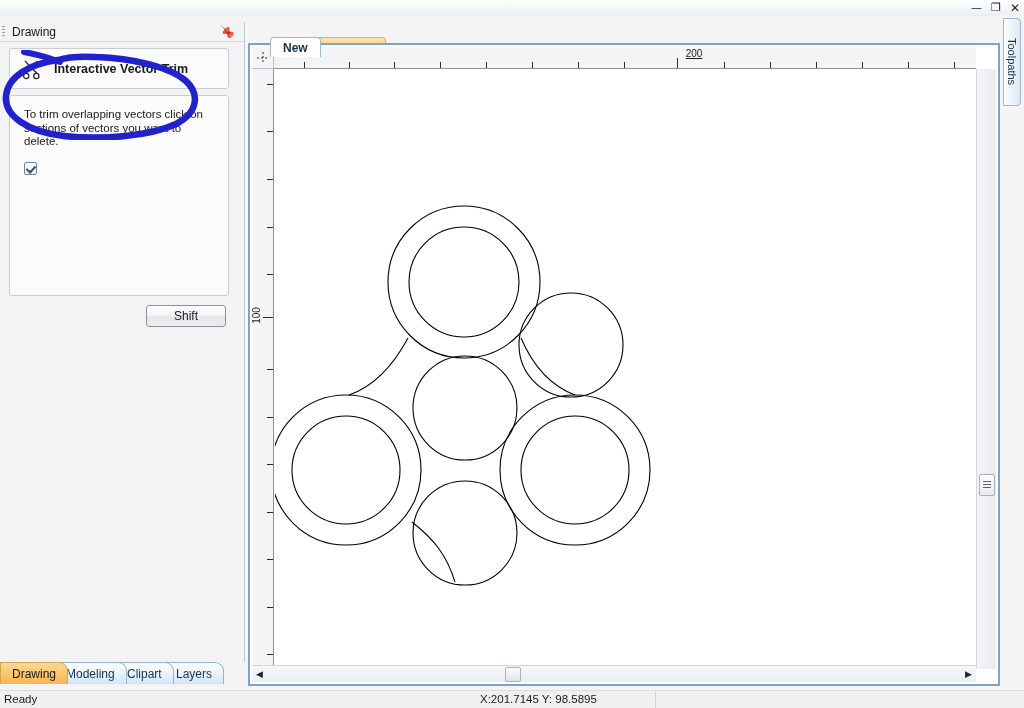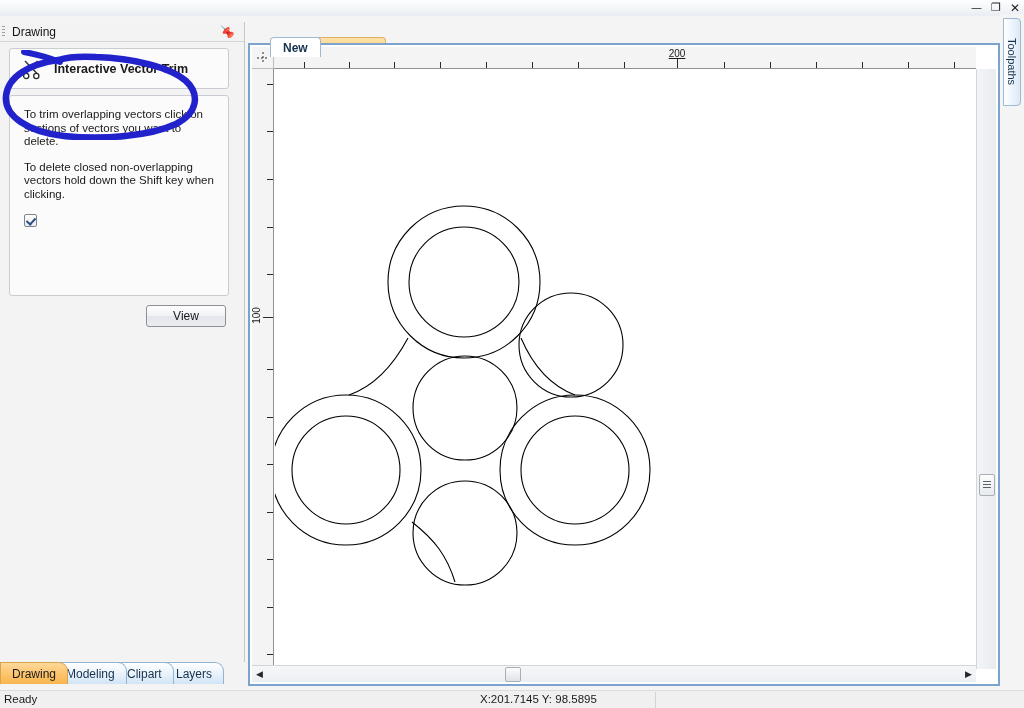--- a/index.html
+++ b/index.html
@@ -361,27 +361,26 @@
             <circle cx="6.2" cy="19" r="2.6" fill="#ffffff"></circle>
             <circle cx="16.3" cy="19" r="2.6" fill="#ffffff"></circle>
           </g>
         </svg>
       </span>
       <span id="form-head-title">Interactive Vector Trim</span>
     </div>
 
     <div id="form-body">
       <div class="instr">To trim overlapping vectors click on sections of vectors you want to delete.</div>
-      <div class="instr">To delete closed non-overlapping vectors hold down the Shift key when clicking.</div>
       <div class="chk-row">
         <span class="chk-box"></span>
       </div>
     </div>
 
-    <div id="close-btn">View</div>
+    <div id="close-btn">Shift</div>
 
     <svg id="annotation" viewBox="0 0 210 90">
       <path d="M 58 10 C 30 14, 8 26, 6 46 C 4 66, 28 82, 64 86 C 104 90, 150 86, 176 74 C 198 63, 200 44, 186 31 C 170 17, 132 8, 96 7 C 80 6, 68 7, 58 10 Z" fill="none" stroke="#2222cc" stroke-width="6.5" stroke-linecap="round"></path>
       <path d="M 60 12 C 44 6, 30 3, 24 2" fill="none" stroke="#2222cc" stroke-width="6" stroke-linecap="round"></path>
     </svg>
   </div>
 
   <div id="bottom-tabs">
     <div class="btab active" style="left:0px;  z-index:5;">Drawing</div>
     <div class="btab" style="left:54px; z-index:4;">Modeling</div>
@@ -415,21 +414,21 @@
         <span class="tick-h" style="left:258px;"></span>
         <span class="tick-h" style="left:304px;"></span>
         <span class="tick-h" style="left:350px;"></span>
         <span class="tick-h" style="left:403px;height:10px;"></span>
         <span class="tick-h" style="left:450px;"></span>
         <span class="tick-h" style="left:496px;"></span>
         <span class="tick-h" style="left:542px;"></span>
         <span class="tick-h" style="left:588px;"></span>
         <span class="tick-h" style="left:634px;"></span>
         <span class="tick-h" style="left:680px;"></span>
-        <span class="rlabel-h" style="left:403px;text-decoration:underline;">200</span>
+        <span class="rlabel-h" style="left:420px;text-decoration:underline;">200</span>
       </div>
 
       <div id="ruler-v">
         <span class="tick-v" style="top:15px;"></span>
         <span class="tick-v" style="top:62px;"></span>
         <span class="tick-v" style="top:110px;"></span>
         <span class="tick-v" style="top:158px;"></span>
         <span class="tick-v" style="top:205px;"></span>
         <span class="tick-v" style="top:248px;width:10px;"></span>
         <span class="tick-v" style="top:300px;"></span>

